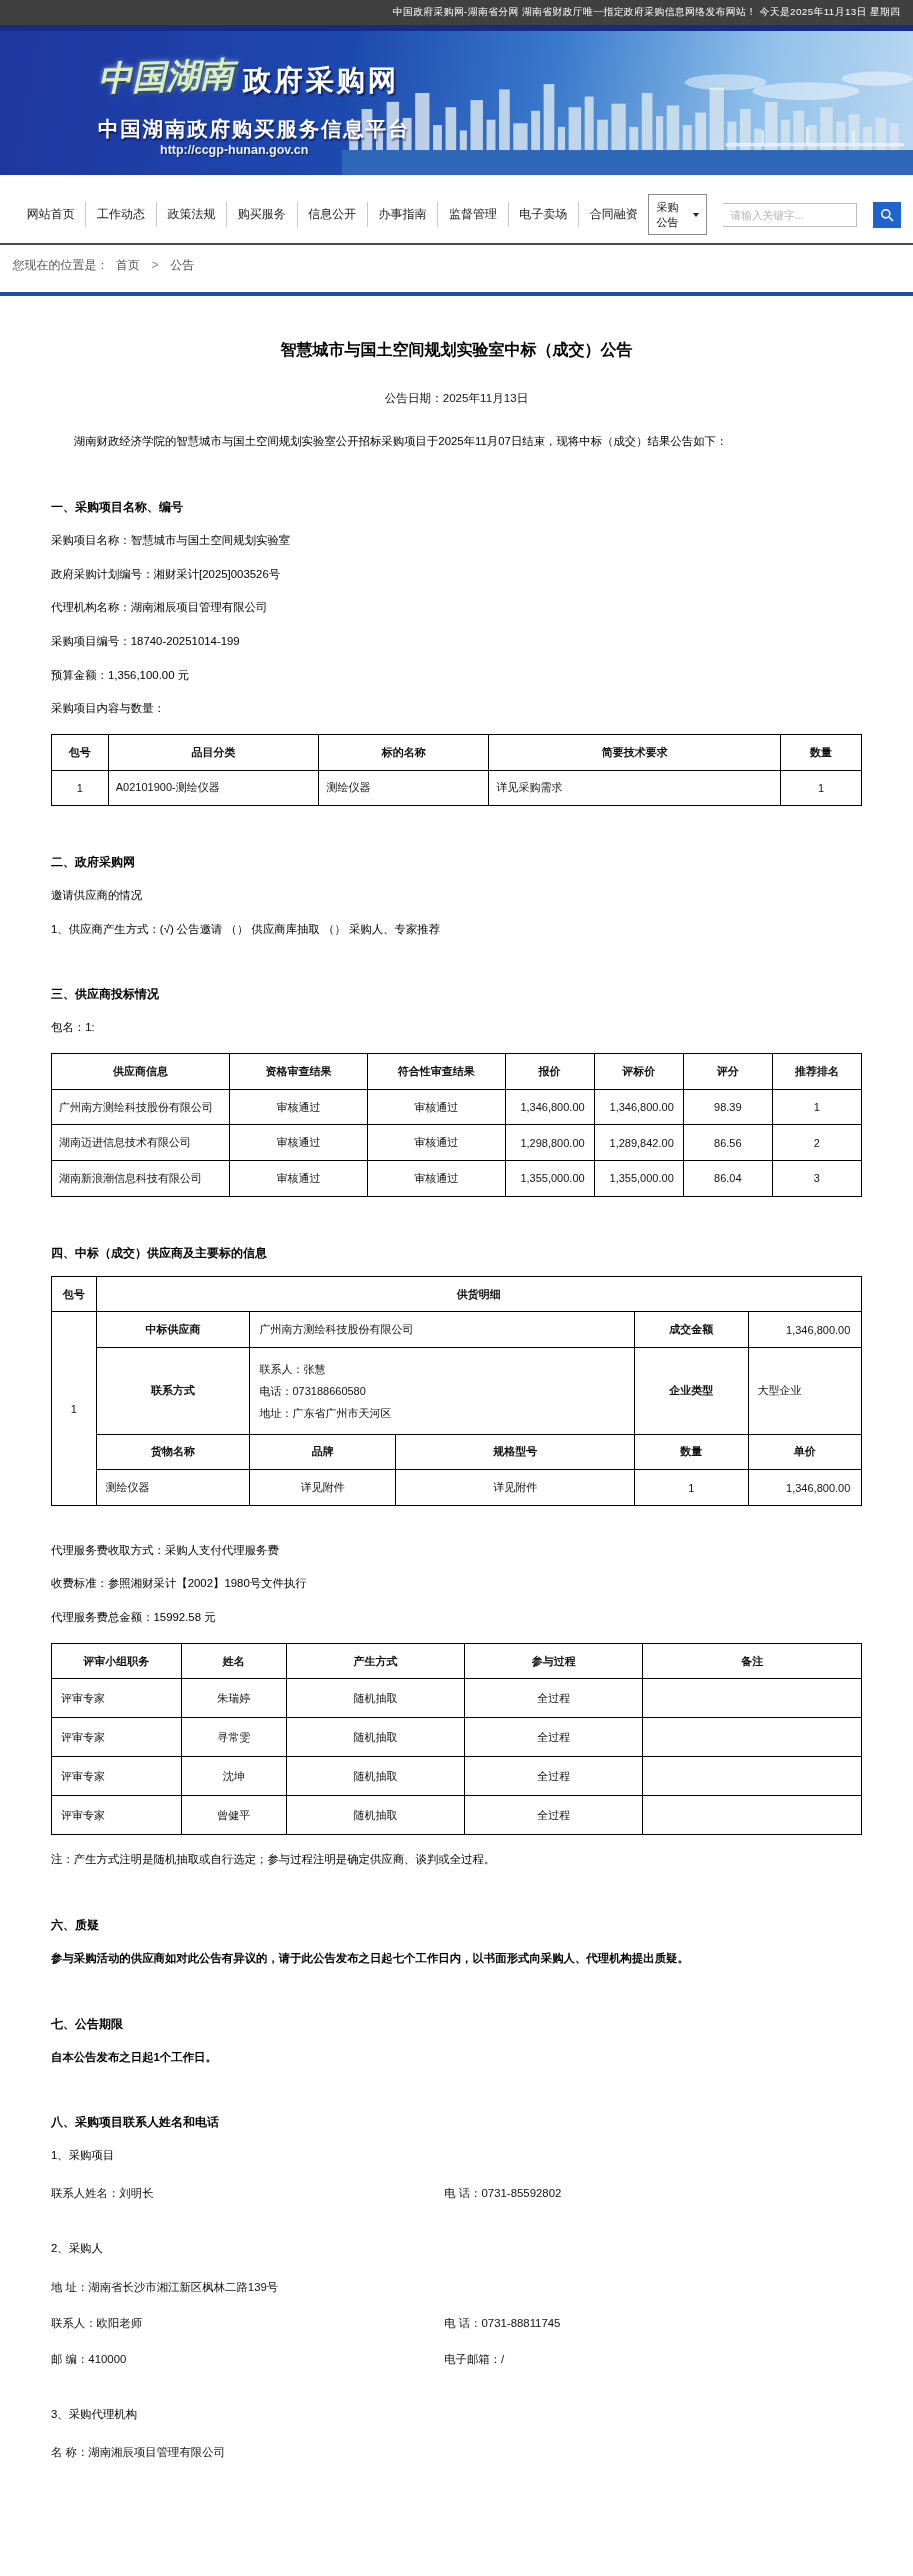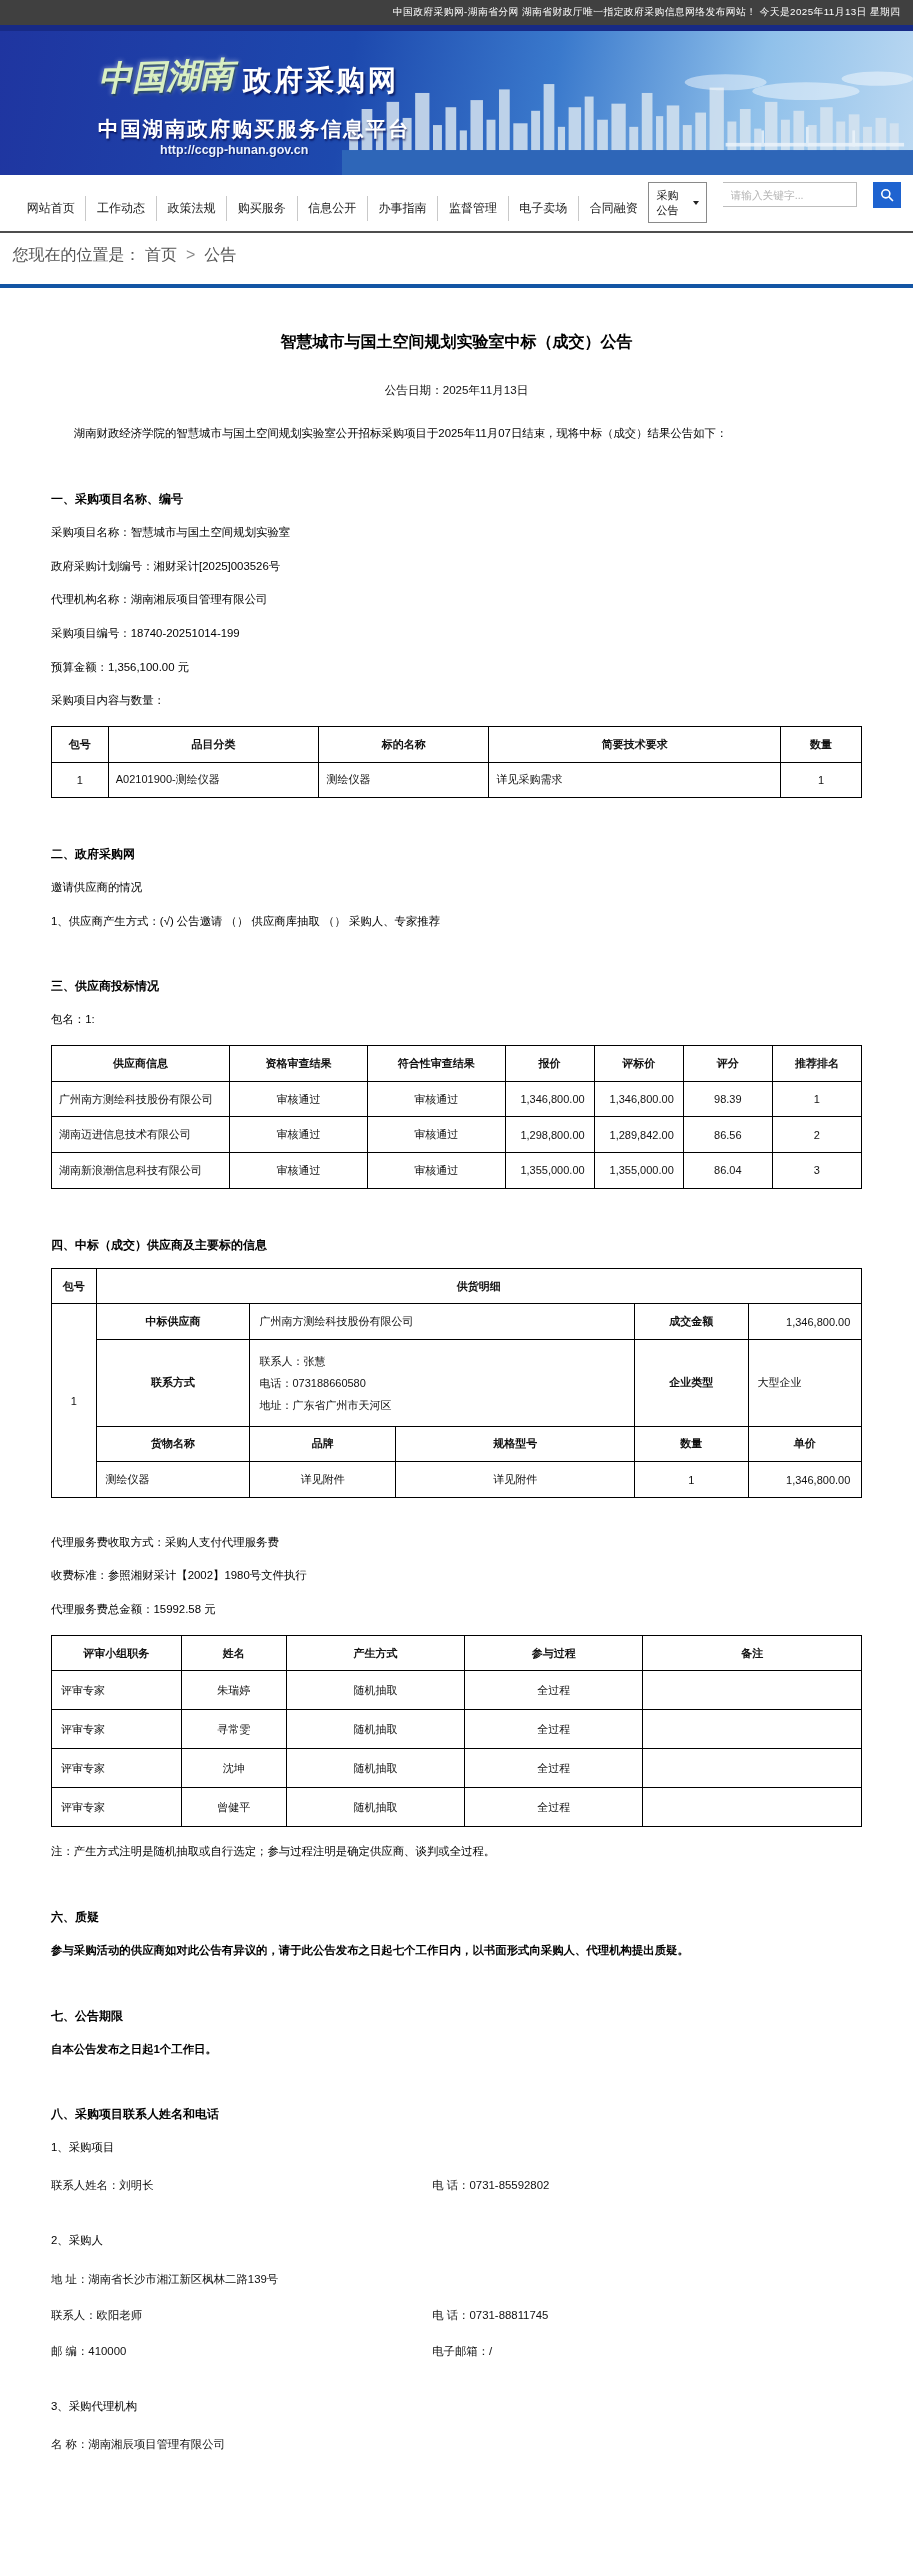--- a/index.html
+++ b/index.html
@@ -20,29 +20,29 @@
     color:#d9efc2; text-shadow:0.9px 1.8px 1.8px rgba(0,40,0,.5), 0 0 5.4px rgba(255,255,255,.6); transform:rotate(-2deg); }
   .logo-main { font-size:28.5px; font-weight:bold; color:#fff; text-shadow:1.8px 1.8px 1.8px rgba(0,0,60,.6); letter-spacing:2.7px; }
   .banner-subtitle { margin-top:14.3px; font-size:20.5px; font-weight:bold; color:#fff; letter-spacing:1.8px; text-shadow:0.9px 1.8px 1.8px rgba(0,0,60,.6); }
   .banner-url { margin-left:62px; font-size:12.5px; font-weight:bold; color:#eaf3ff; text-shadow:0.9px 0.9px 0.9px rgba(0,0,60,.6); }
 
   
   .navbar { background:#fff; border-bottom:2.7px solid #4d4d4d; display:flex; align-items:center; justify-content:space-between; padding:7.1px 12.5px 7.1px 16px; }
   .nav-list { list-style:none; display:flex; align-items:center; }
   .nav-list li { font-size:12px; color:#1b1b1b; padding:3.6px 10.7px; cursor:pointer; white-space:nowrap;margin-top:11px; }
   .nav-list li + li { border-left:0.9px solid #c9c9c9; }
-  .search-area { display:flex; align-items:flex-start; gap:16px; }
+  .search-area { display:flex; align-items:center; gap:16px;margin-top:12px; }
   .search-select { border:0.9px solid #8a8a8a; background:#fff; font-size:11px; padding:4.5px 7.1px; display:flex; align-items:center; gap:7.1px; cursor:pointer; }
   .caret { width:0; height:0; border-left:3.6px solid transparent; border-right:3.6px solid transparent; border-top:4.5px solid #222; }
   .search-input { border:0.9px solid #bdbdbd; border-left:none; font-size:10.7px; padding:5.4px 7.1px; width:134px; color:#333; }
   .search-input::placeholder { color:#b5b5b5; }
   .search-btn { background:#1e63d0; border:none; width:36px; height:26px; display:flex; align-items:center; justify-content:center; cursor:pointer; }
 
   
-  .breadcrumb { font-size:16px; color:#555; padding:12.5px 0 18px 12.5px; }
+  .breadcrumb { font-size:12px; color:#555; padding:12.5px 0 18px 12.5px;font-family:Liberation Mono, monospace; }
   .breadcrumb a { color:#555; text-decoration:none; cursor:pointer; }
   .bc-sep { margin:0 4.5px; color:#888; }
   .blue-rule { height:3.6px; background:#1355a4; }
 
   
   .article { padding:25px 51px 27px 51px; }
   .article h1 { text-align:center; font-size:16px; font-weight:bold; margin:19.6px 0 30px; color:#000; }
   .date-line { text-align:center; font-size:11.6px; margin-bottom:27px; }
   .article p { font-size:11.4px; line-height:1.55; margin:16px 0; color:#000; }
   .intro { text-indent:2em; }
@@ -59,21 +59,21 @@
   .review-table tbody td:first-child { text-align:left; padding-left:9px; }
   .review-table td { height:39px; }
   .award-table .tl { text-align:left; padding-left:9px; }
   .award-table .tr-al { text-align:right; padding-right:10.7px; }
   .award-table .contact-cell div { line-height:2.0; }
   .pkg-note { font-size:11.4px; margin:18px 0 5.4px; }
   .tbl-note { font-size:11px; margin-top:12.5px; }
 
   
   .c-group-title { font-size:11.4px; margin:27px 0 21.4px; }
-  .c-row { display:flex; font-size:11.4px; margin:21.4px 0; }
+  .c-row { display:flex; font-size:11.4px; margin:21.4px 0;gap:12px; }
   .c-row .left { width:47%; }
   .c-row .right { flex:1; }
 </style>
 </head>
 <body>
 
 <div class="page">
 
   <div class="topbar">
     <span>中国政府采购网-湖南省分网  湖南省财政厅唯一指定政府采购信息网络发布网站！ 今天是2025年11月13日 星期四</span>

